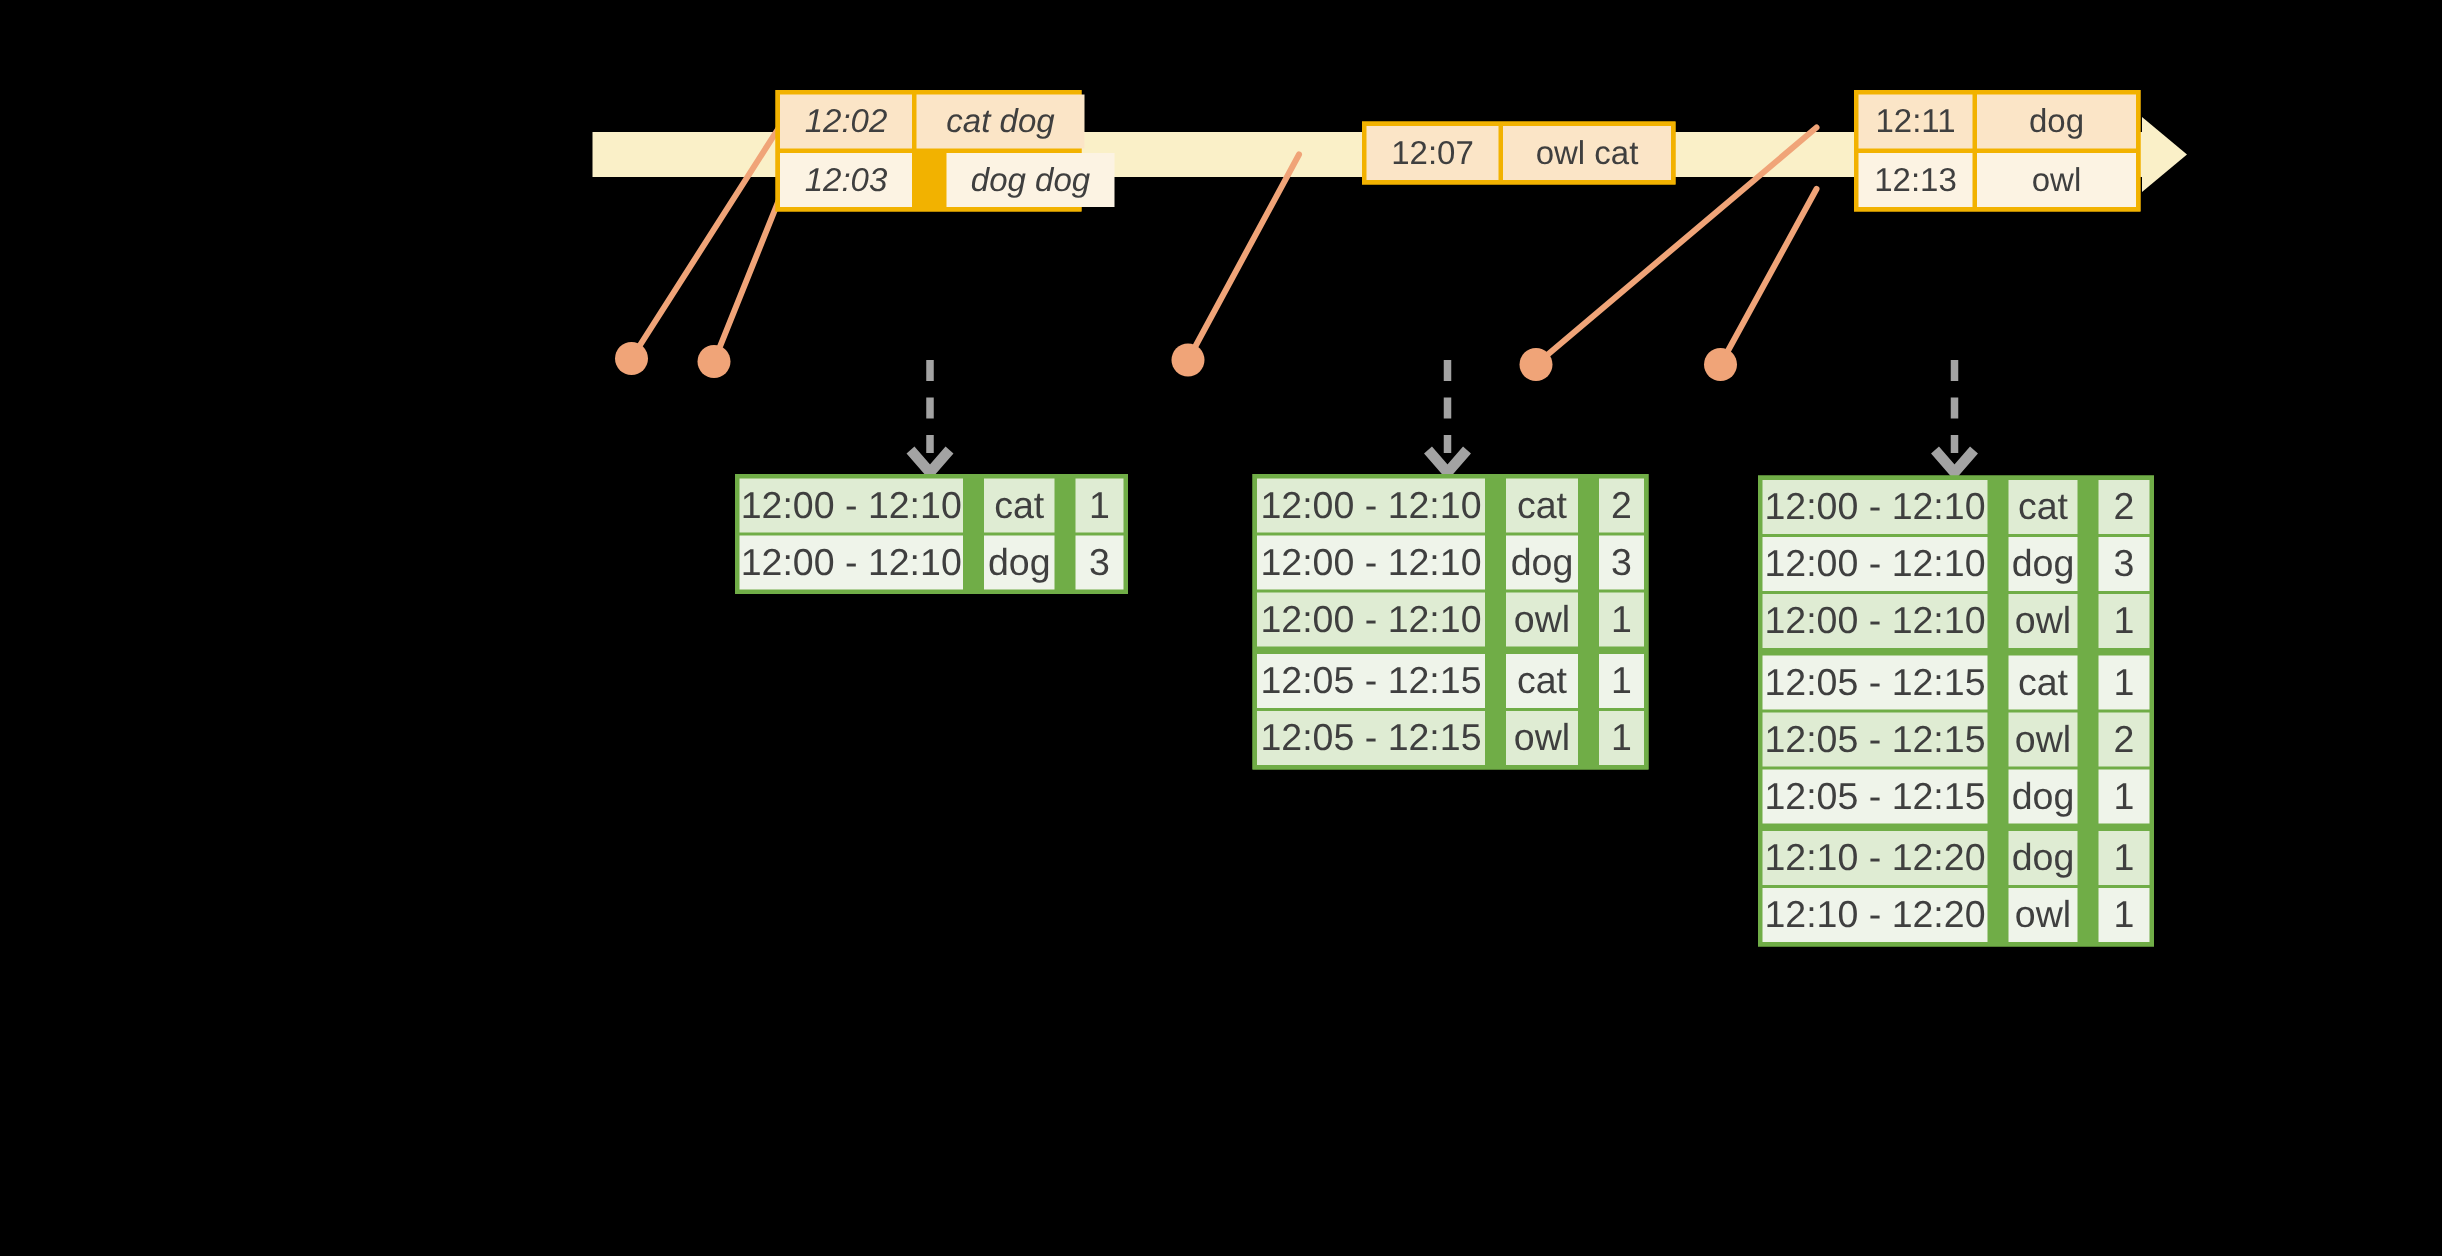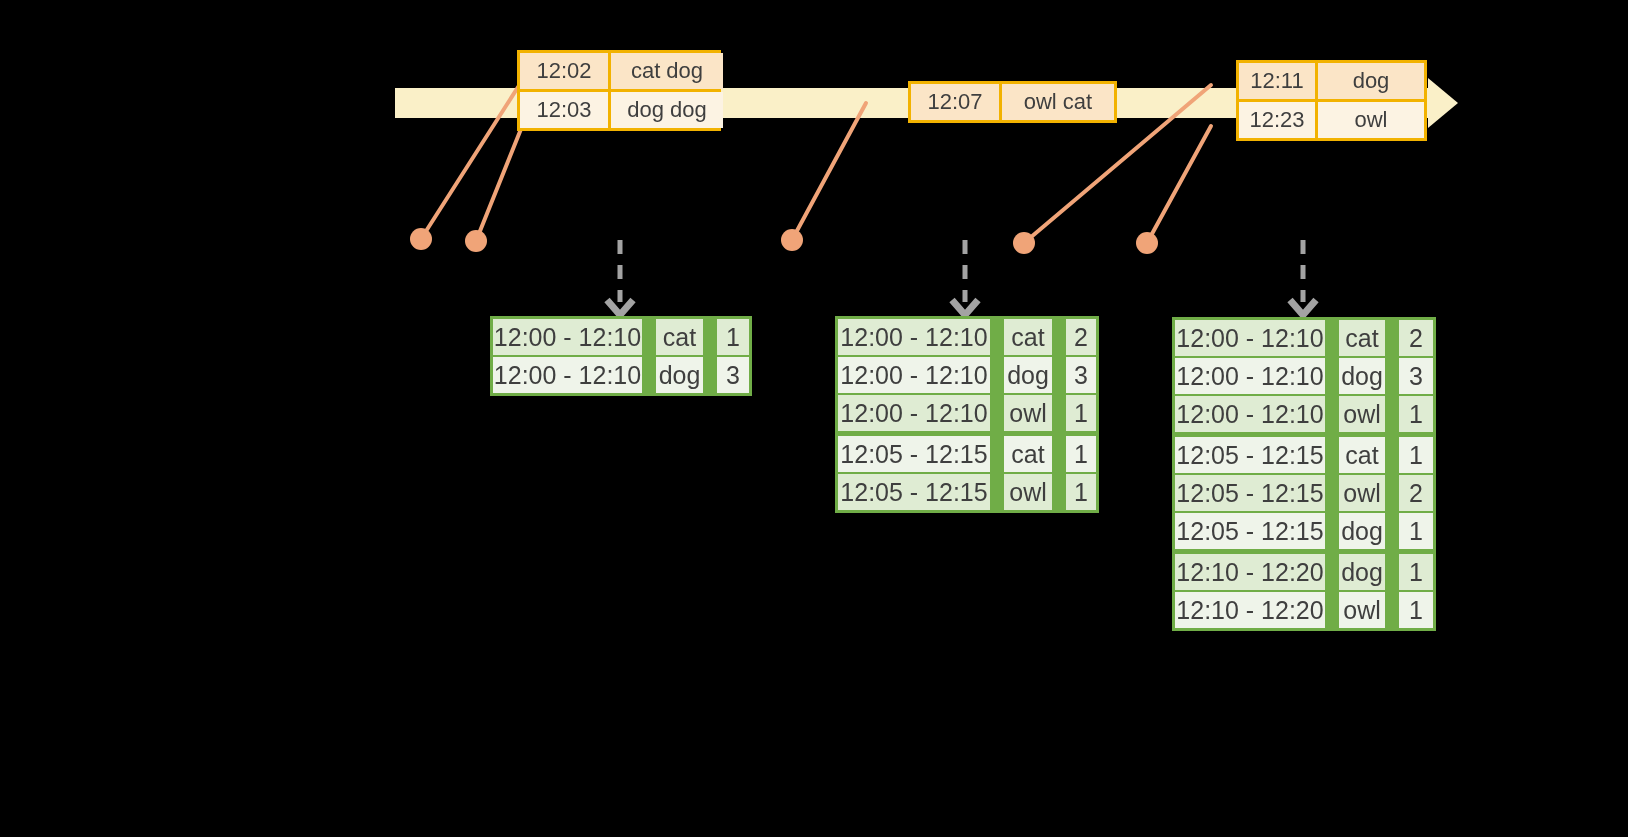--- a/index.html
+++ b/index.html
@@ -81,43 +81,43 @@
       <polyline points="607,300 620,315 633,300" stroke-width="7"></polyline>
 
       <line x1="965" y1="240" x2="965" y2="302" stroke-width="5" stroke-dasharray="14 11"></line>
       <polyline points="952,300 965,315 978,300" stroke-width="7"></polyline>
 
       <line x1="1303" y1="240" x2="1303" y2="302" stroke-width="5" stroke-dasharray="14 11"></line>
       <polyline points="1290,300 1303,315 1316,300" stroke-width="7"></polyline>
     </g>
   </svg>
 
-  <div class="event-table" style="left:517px;top:50px;width:204px;">
+  <div class="event-table" style="left:517px;top:60px;width:204px;font-style:italic;">
       <div class="event-row shade-a" style="grid-template-columns: 88px 115px;">
         <div class="event-cell">12:02</div>
         <div class="event-cell">cat dog</div>
       </div>
-      <div class="event-row shade-b" style="grid-template-columns: 88px 115px;">
+      <div class="event-row shade-b" style="grid-template-columns: 88px 115px; gap: 20px;">
         <div class="event-cell">12:03</div>
         <div class="event-cell">dog dog</div>
       </div>
     </div>
   <div class="event-table" style="left:908px;top:81px;width:209px;">
       <div class="event-row shade-a" style="grid-template-columns: 88px 115px;">
         <div class="event-cell">12:07</div>
         <div class="event-cell">owl cat</div>
       </div>
     </div>
   <div class="event-table" style="left:1236px;top:60px;width:191px;">
       <div class="event-row shade-a" style="grid-template-columns: 76px 109px;">
         <div class="event-cell">12:11</div>
         <div class="event-cell">dog</div>
       </div>
       <div class="event-row shade-b" style="grid-template-columns: 76px 109px;">
-        <div class="event-cell">12:23</div>
+        <div class="event-cell">12:13</div>
         <div class="event-cell">owl</div>
       </div>
     </div>
 
   <div class="result-table" style="left:490px;top:316px;width:262px;">
       <div class="result-row shade-a" style="grid-template-columns: 149px 61px 46px;">
         <div class="result-cell">12:00 - 12:10</div>
         <div class="result-cell">cat</div>
         <div class="result-cell">1</div>
       </div>

